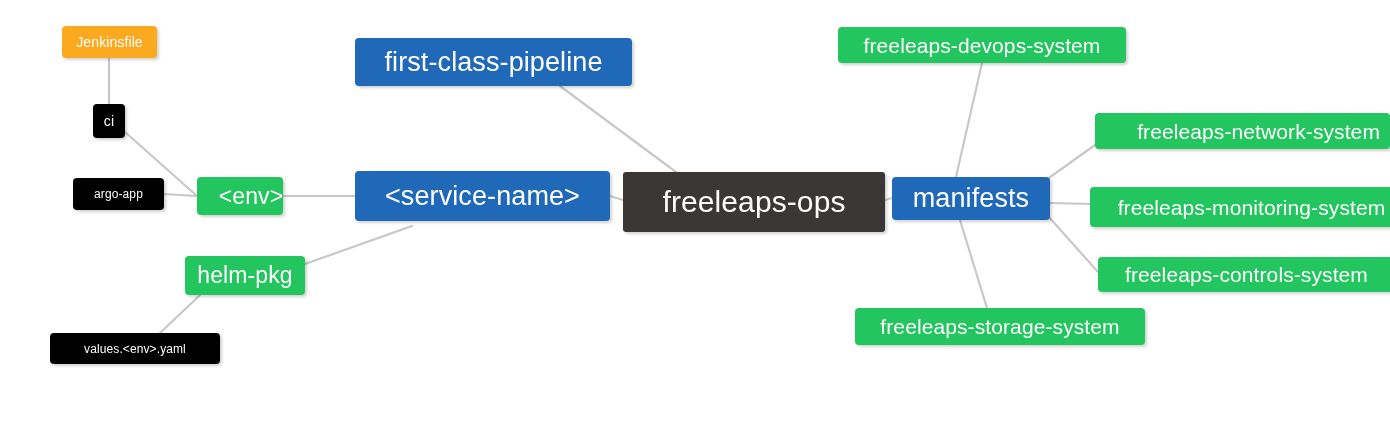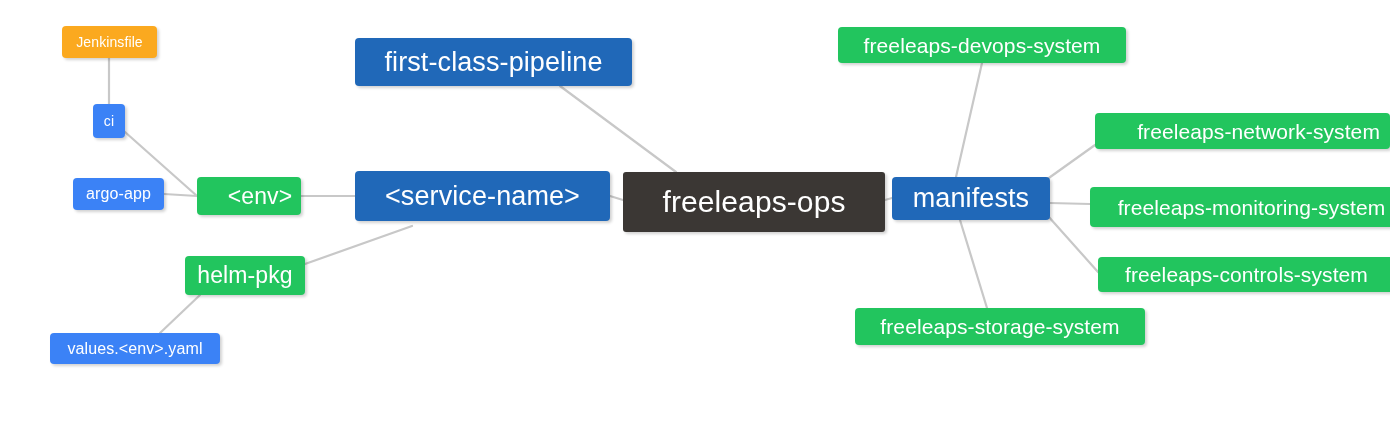--- a/index.html
+++ b/index.html
@@ -42,27 +42,27 @@
     padding: 0 10px;
     letter-spacing: 0.1px;
   }
   .node.root {
     background: #3b3734;
     font-size: 30px;
     border-radius: 3px;
   }
   .node.blue   { background: #2068b8; }
   .node.green  { background: #22c55e; }
-  .node.red    { background: #3b82f6; }
+  .node.red    { background: #000000; }
   .node.orange { background: #fba91f; }
 
   .size-xl { font-size: 27px; }
   .size-lg { font-size: 23px; }
   .size-md { font-size: 21px; }
-  .size-sm { font-size: 16px; justify-content: center; }
+  .size-sm { font-size: 12px; justify-content: center; }
   .size-xs { font-size: 14px; }
 </style>
 </head>
 <body>
 
 <div id="mindmap">
 
   <svg id="edges" viewBox="0 0 1390 421" xmlns="http://www.w3.org/2000/svg">
     <g fill="none" stroke="#c8c8c8" stroke-width="2.2" stroke-linecap="round">
 
@@ -101,21 +101,21 @@
   </div>
 
   <div class="node red size-xs" style="left:53px; top:104px; width:32px; height:34px;">
     <span>ci</span>
   </div>
 
   <div class="node red size-sm" style="left:33px; top:178px; width:91px; height:32px;">
     <span>argo-app</span>
   </div>
 
-  <div class="node green size-lg" style="left:157px; top:177px; width:104px; height:38px;padding-left:32px;">
+  <div class="node green size-lg" style="left:157px; top:177px; width:86px; height:38px;padding-left:32px;">
     <span>&lt;env&gt;</span>
   </div>
 
   <div class="node green size-lg" style="left:145px; top:256px; width:120px; height:39px;">
     <span>helm-pkg</span>
   </div>
 
   <div class="node red size-sm" style="left:10px; top:333px; width:170px; height:31px;">
     <span>values.&lt;env&gt;.yaml</span>
   </div>

